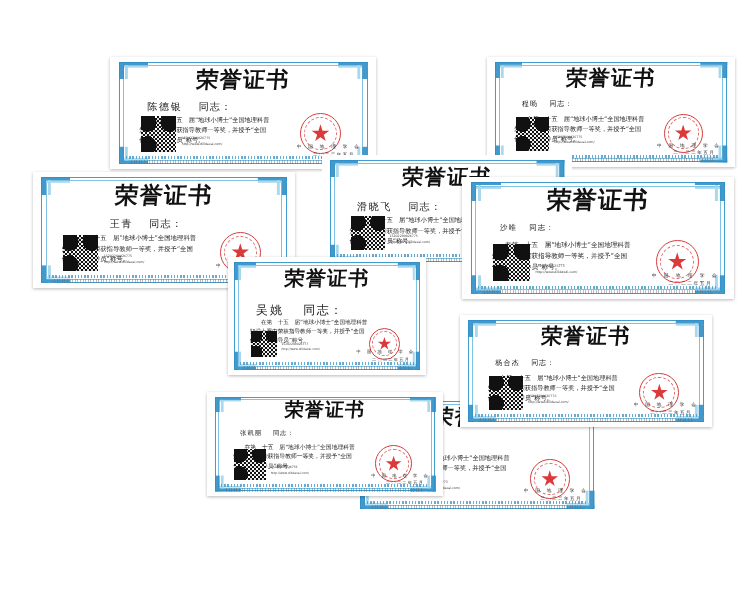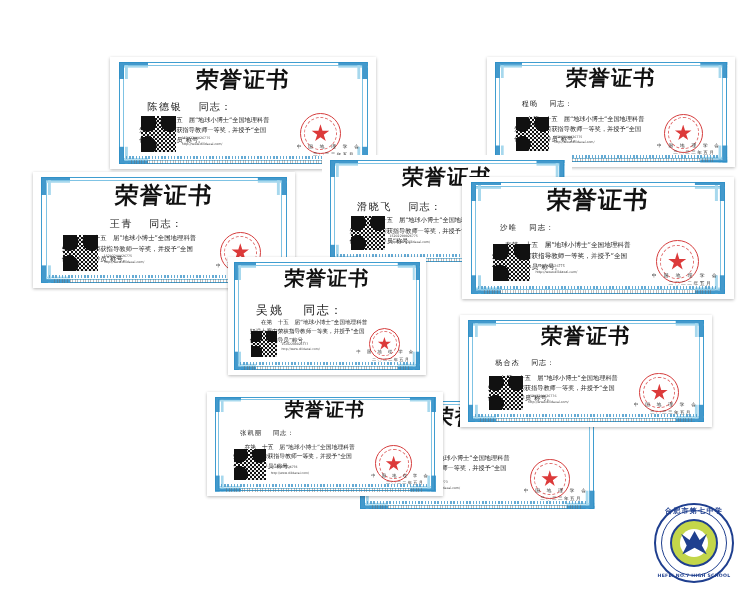--- a/index.html
+++ b/index.html
@@ -446,23 +446,14 @@
         <div class="ring"></div>
           <div class="star"></div>
       </div>
       <div class="sealorg" style="font-size:4.2px;">中　国　地　理　学　会</div>
       <div class="date" style="font-size:4.2px;">二〇二二年五月</div>
       <div class="microband"></div>
       <div class="microtext"></div>
     </div>
   </div>
 
-  <div id="logo">
-    <div class="disc"></div>
-    <div class="ring2"></div>
-    <div class="arcTop">合肥市第七中学</div>
-    <div class="core"></div>
-    <div class="hole"></div>
-    <div class="bird"></div>
-    <div class="arcBot">HEFEI NO.7 HIGH SCHOOL</div>
-  </div>
 
 </div>
 
 </body></html>

